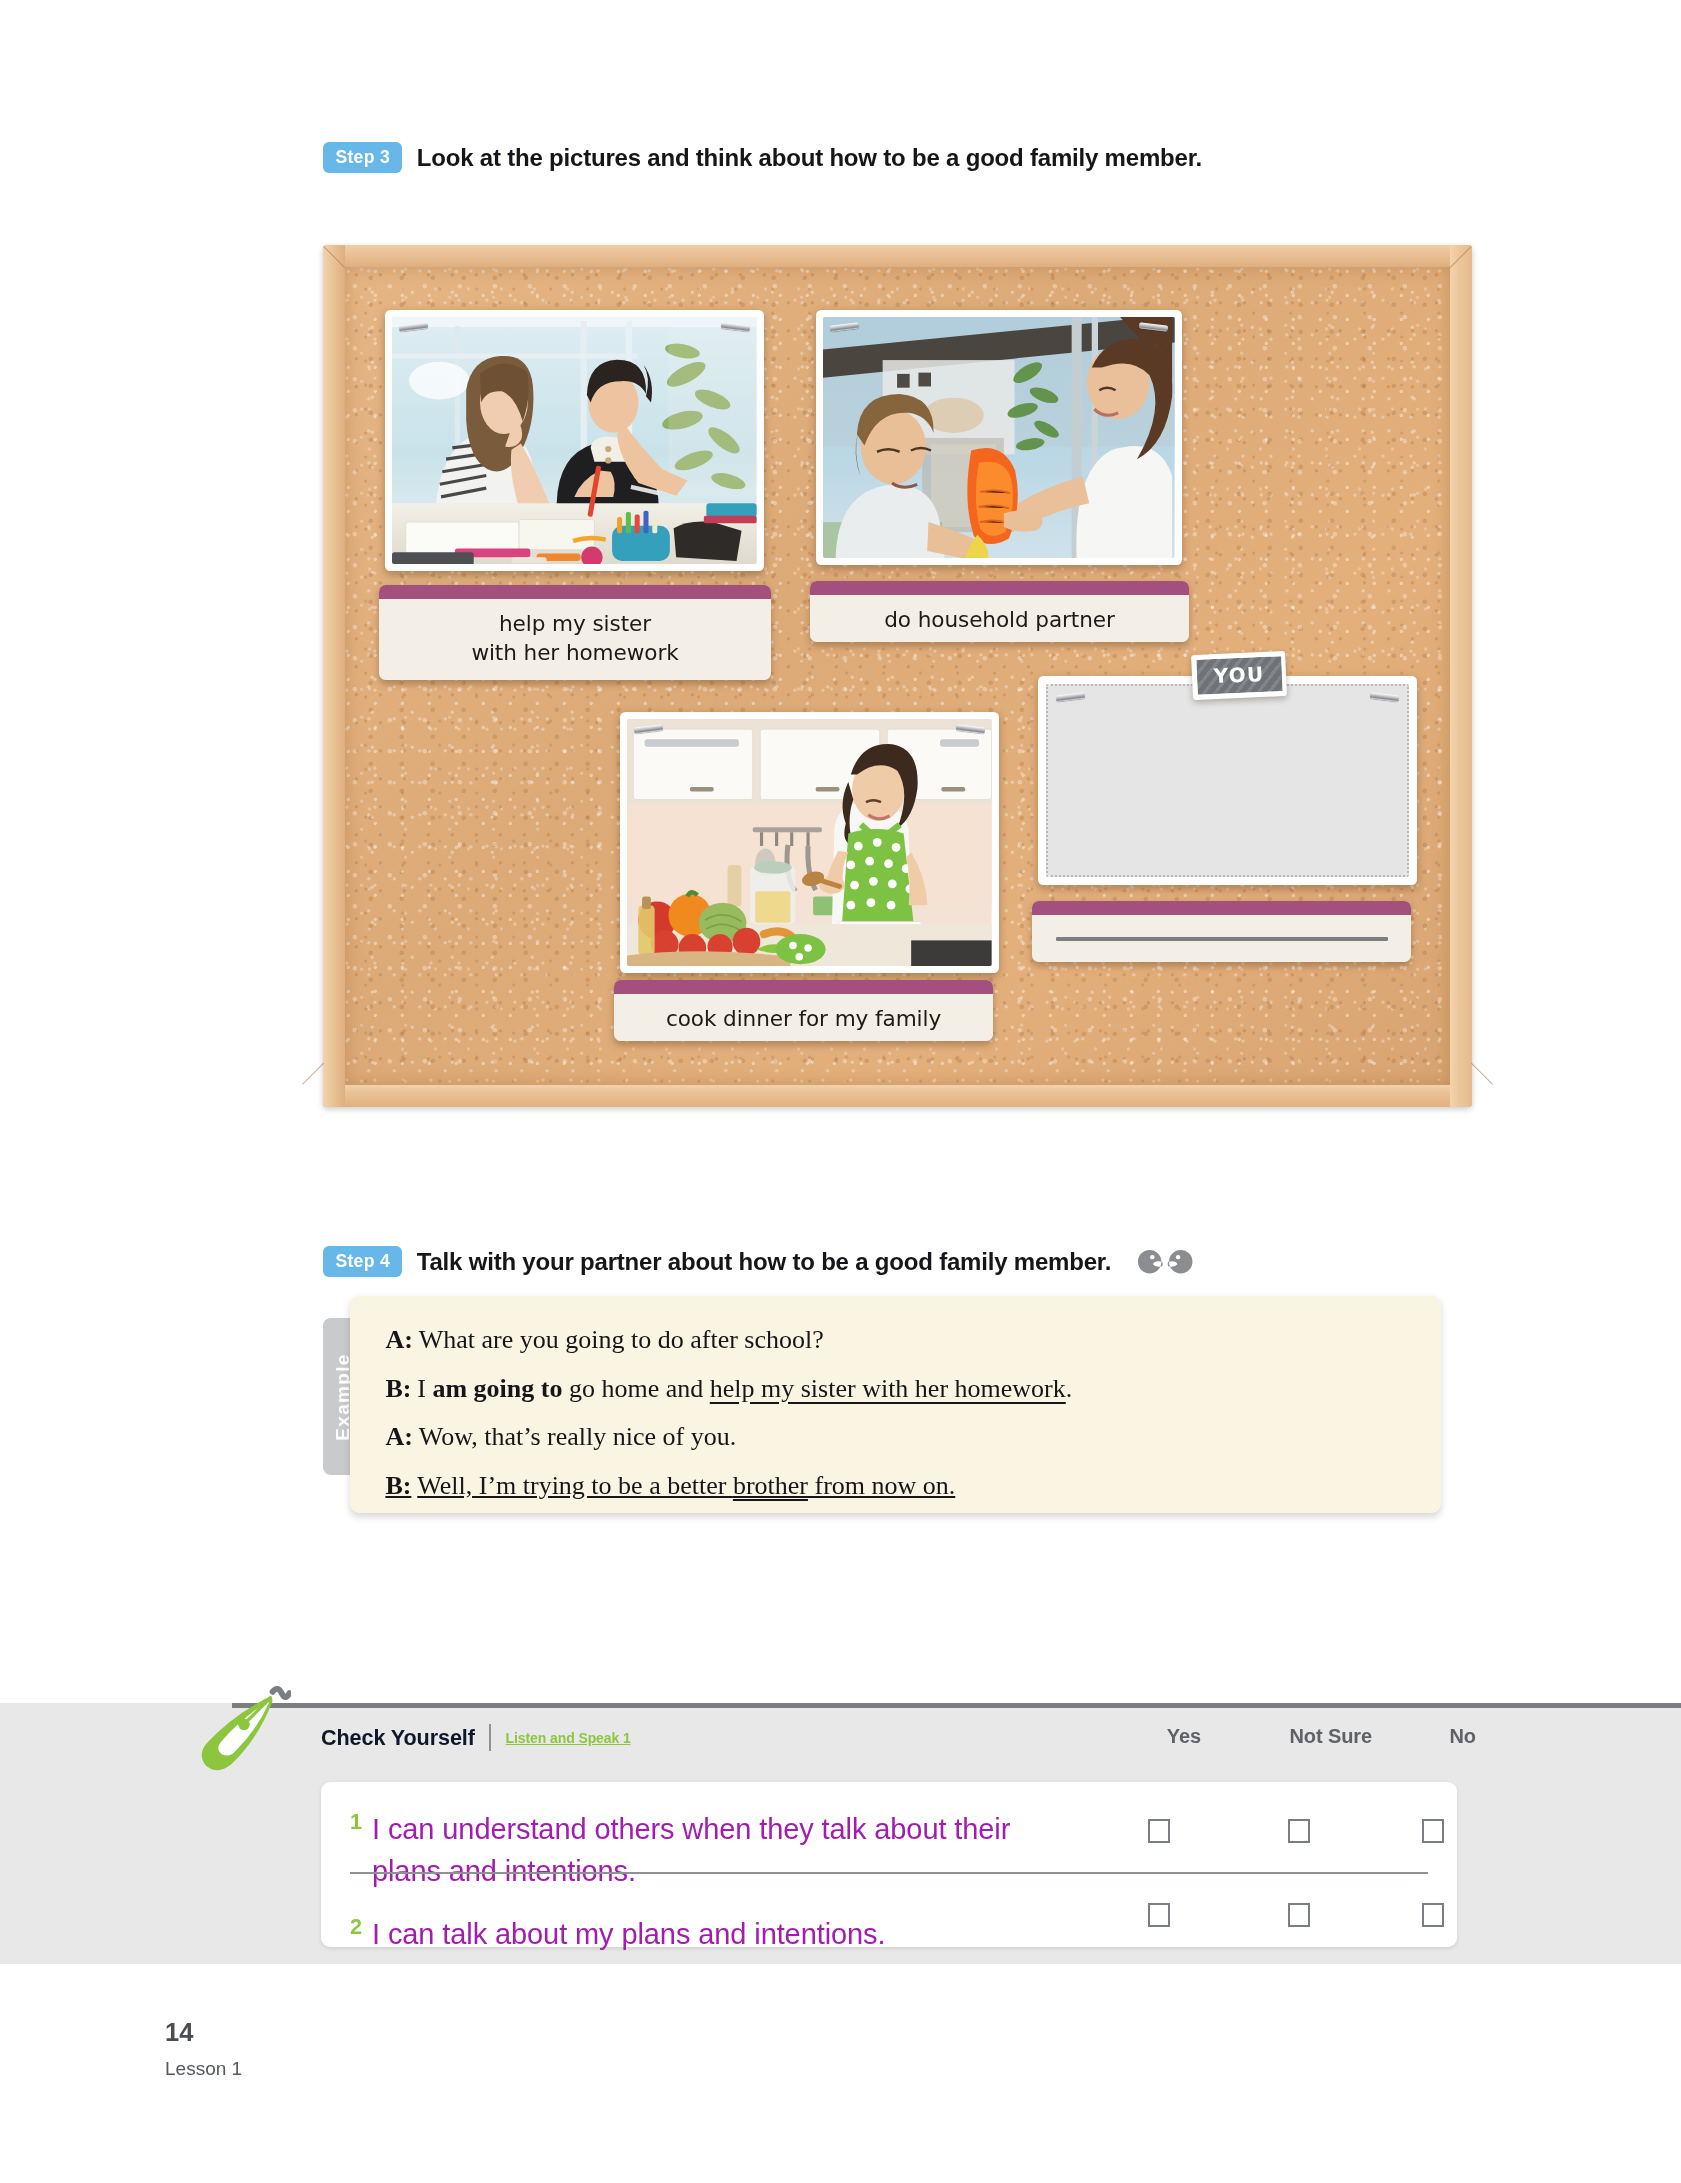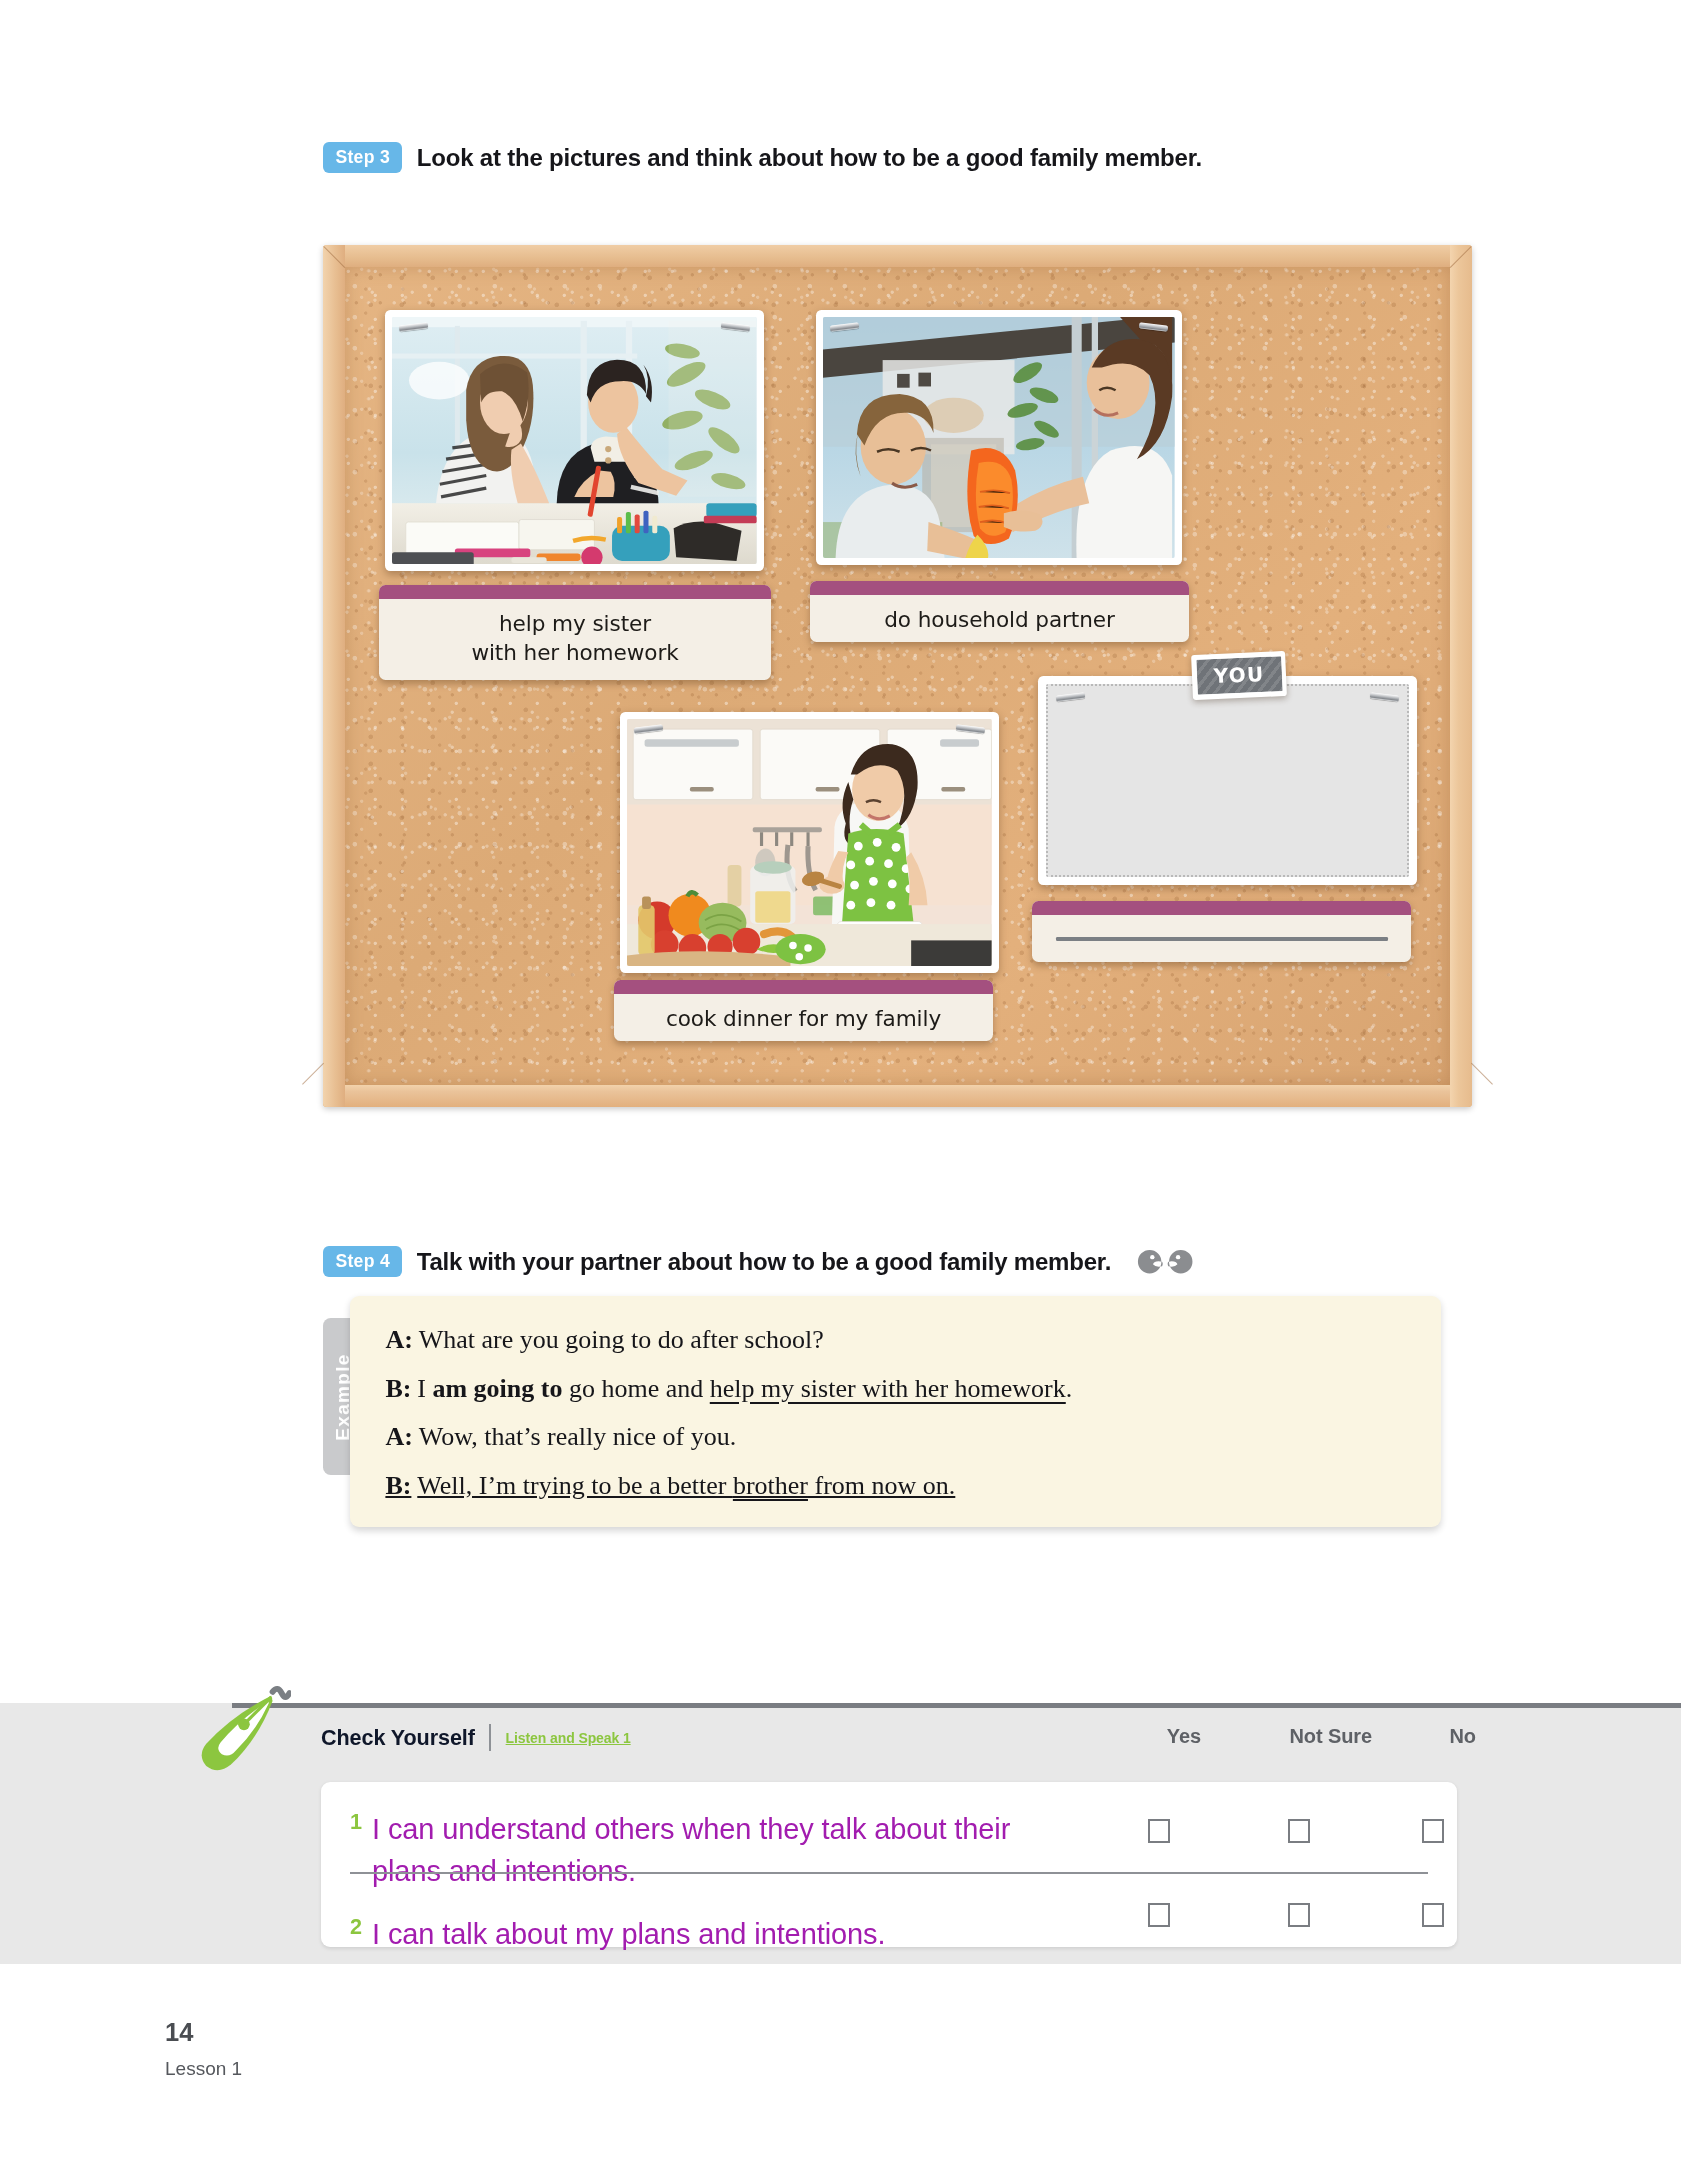--- a/index.html
+++ b/index.html
@@ -225,21 +225,21 @@
     font-size: 19px;
     letter-spacing: 1.3px;
   }
   .example-body {
     position: absolute;
     left: 27.4px; top: 0;
     width: 1091px;
     background: #faf5e2;
     border-radius: 9.1px;
     box-shadow: 0 3.3px 7.8px rgba(0,0,0,0.16);
-    padding: 30px 35px 28px 35px;
+    padding: 30px 35px 14px 35px;
     box-sizing: border-box;
   }
   .dlg-line {
     font-family: "Liberation Serif", serif;
     font-size: 26px;
     color: #16161a;
     line-height: 1.06;
     margin-bottom: 21px;
     white-space: nowrap;
   }

